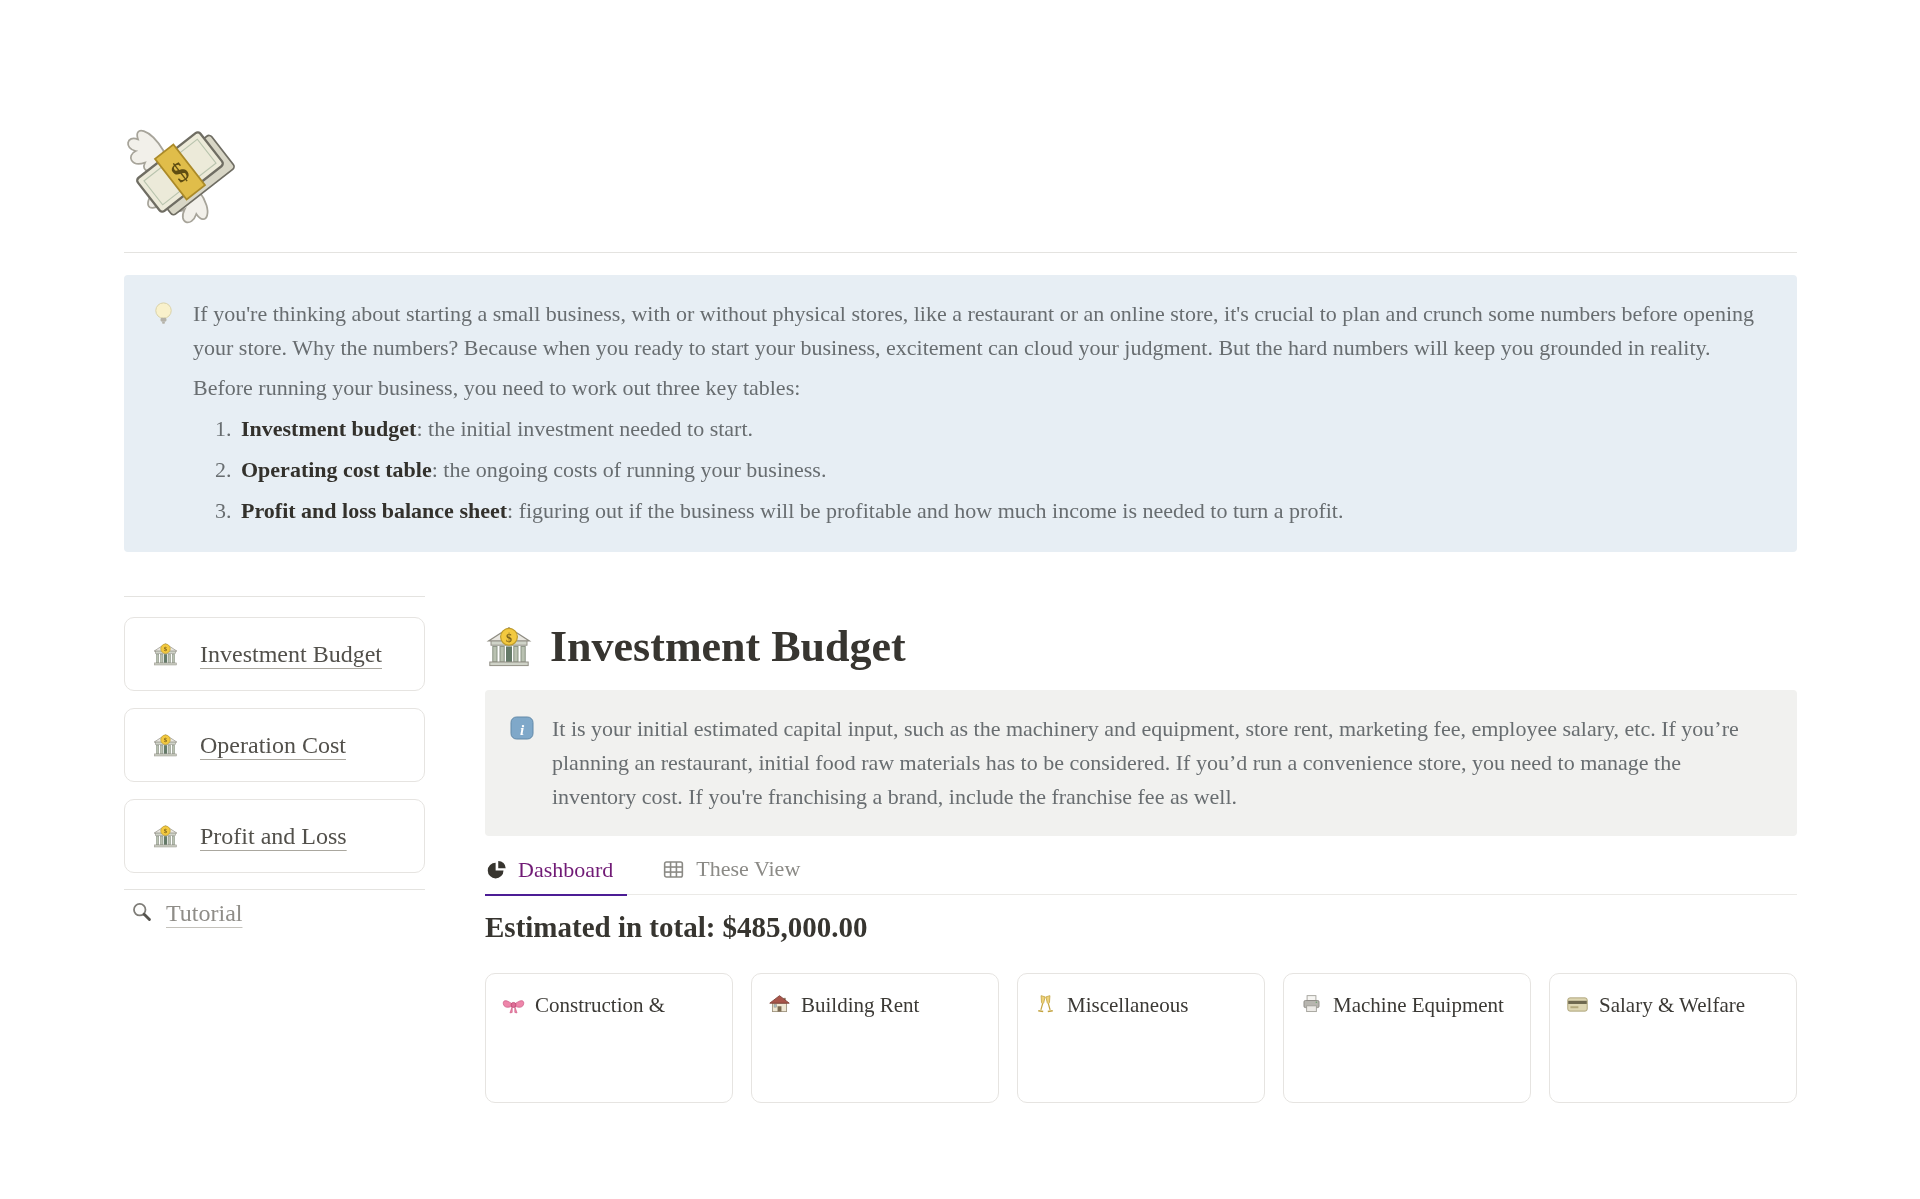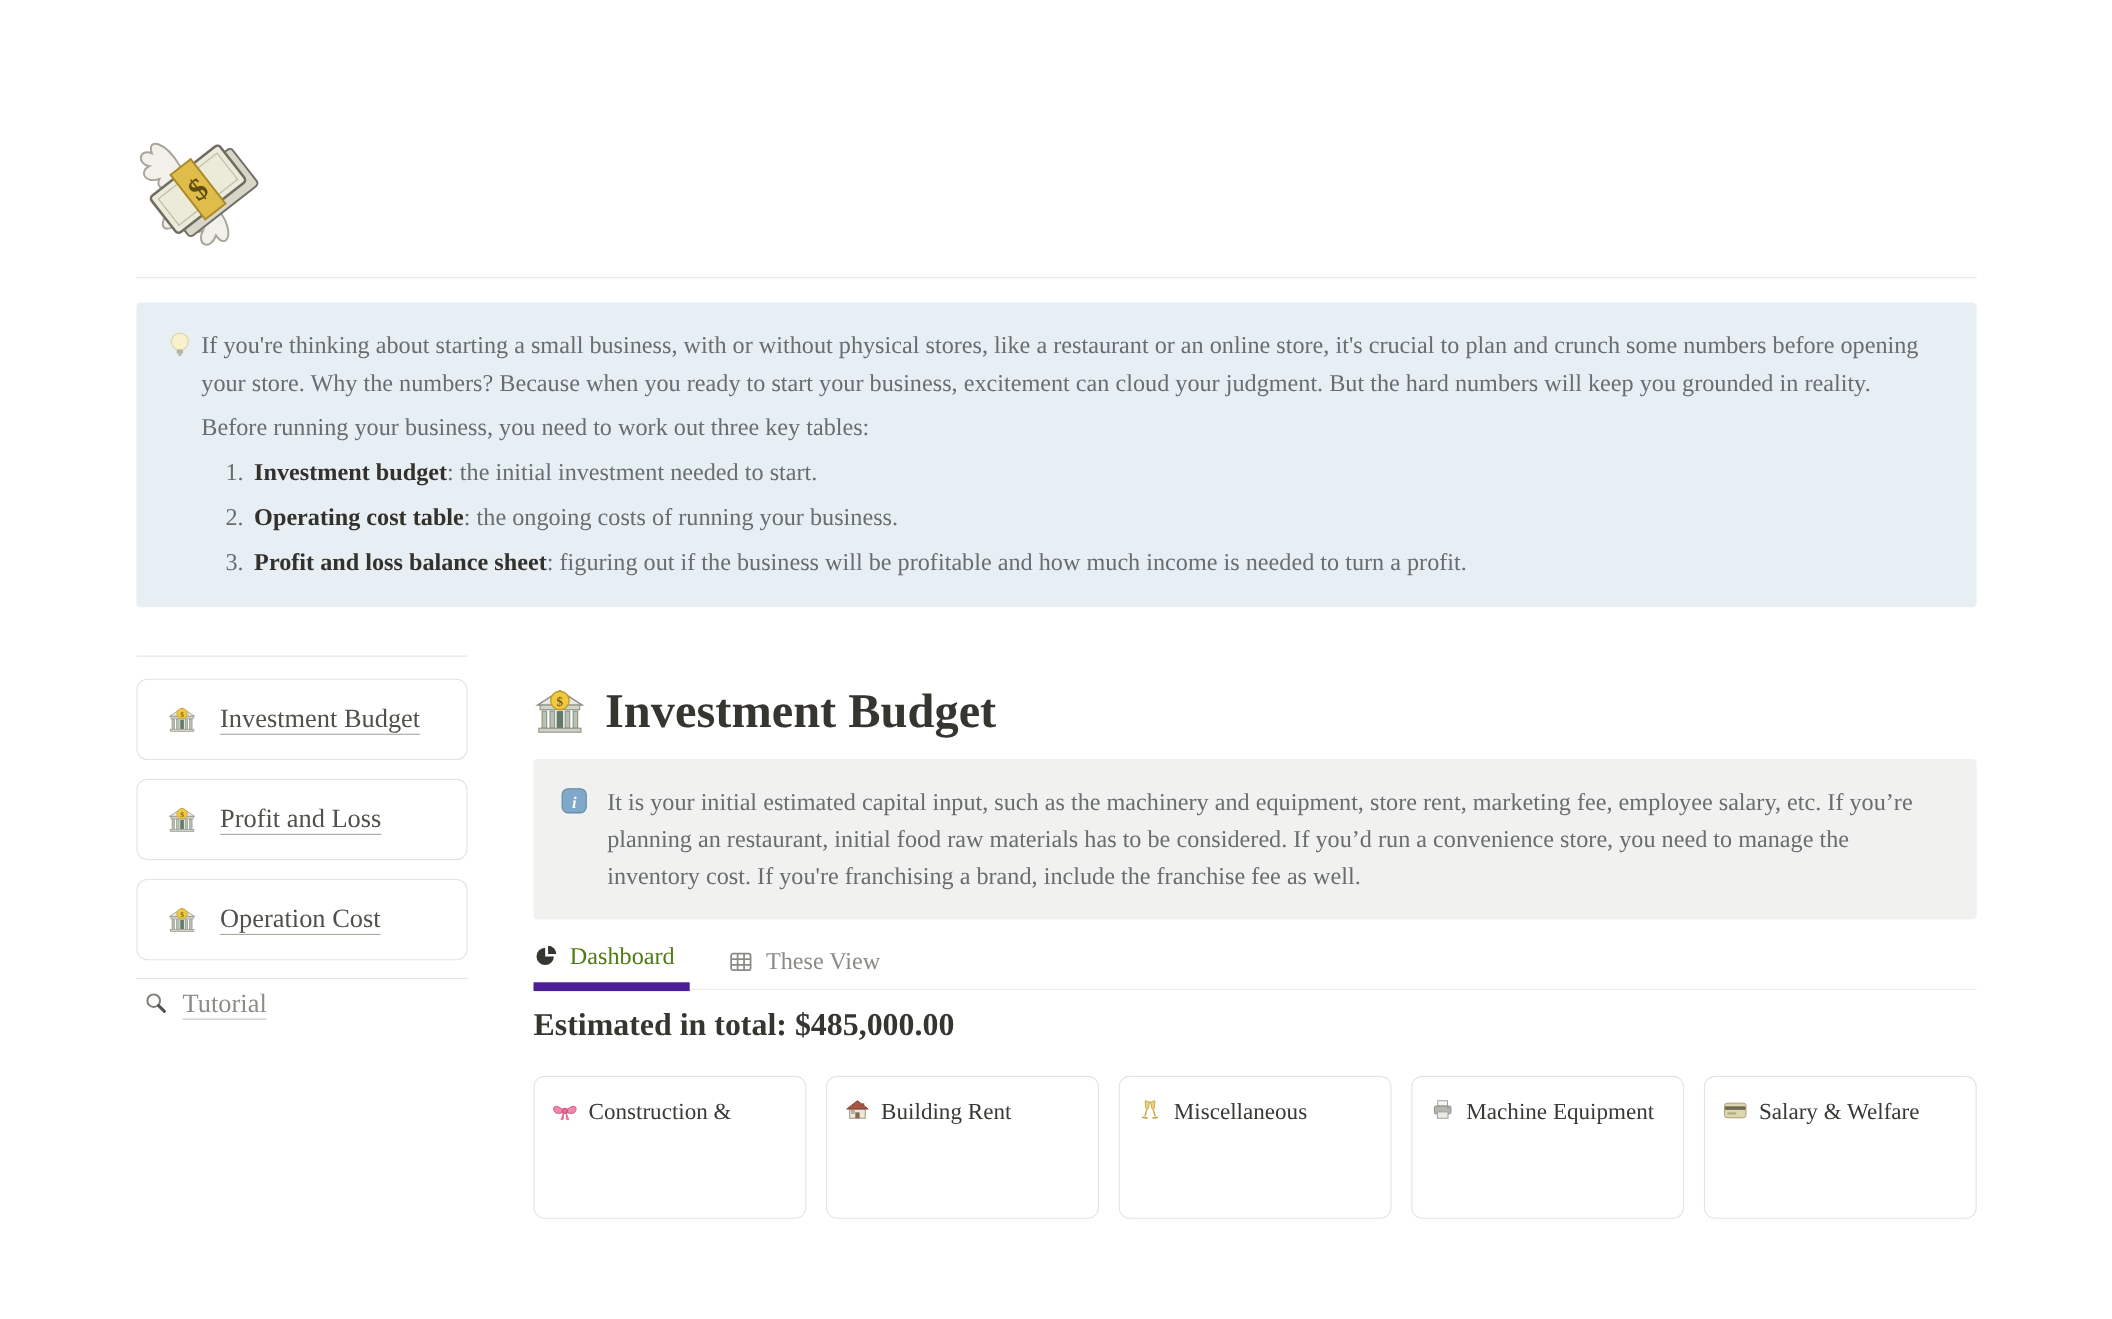--- a/index.html
+++ b/index.html
@@ -14,21 +14,21 @@
 
   
   .hero-icon svg { width: 112px; height: 112px; display: block; }
   .page-title { font-size: 48px; line-height: 56px; font-weight: 700; margin: 24px 0 0 0; color: #373530; }
 
   .divider { border: none; border-top: 1px solid #e4e3e0; margin: 24px 0 0 0; }
 
   
   .callout-blue {
     margin-top: 22px; background: #e7eef4; border-radius: 4px;
-    padding: 22px 30px 24px 26px; display: flex; gap: 3px;
+    padding: 22px 30px 24px 26px; display: flex; gap: 13px;
   }
   .callout-icon { flex: 0 0 30px; padding-top: 3px; }
   .callout-text { font-size: 22px; line-height: 34px; color: #686d70; }
   .callout-text p { margin: 6px 0 0 0; }
   .callout-text p.first { margin-top: 0; }
   .callout-text ol { margin: 6px 0 0 0; padding-left: 44px; }
   .callout-text li { margin-top: 7px; padding-left: 4px; }
   .bold-lead { font-weight: 700; color: #33312c; }
 
   
@@ -58,21 +58,21 @@
   .main-heading { margin-top: 42px; display: flex; align-items: center; gap: 17px; }
   .main-heading h2 { font-size: 44px; line-height: 54px; margin: 0; font-weight: 700; color: #373530; }
   .callout-gray {
     margin-top: 16px; background: #f1f1ef; border-radius: 4px;
     padding: 22px 30px 22px 24px; display: flex; gap: 13px;
   }
   .callout-gray .callout-text { color: #686d70; }
 
   .tabs { margin-top: 14px; display: flex; gap: 34px; align-items: flex-end; border-bottom: 1px solid #ebeae7; }
   .tab { display: flex; align-items: center; gap: 11px; font-size: 22px; padding: 6px 14px 11px 1px; cursor: pointer; }
-  .tab-active { color: #4d7c0f; border-bottom: 8px solid #4c1d95; margin-bottom: -2px; }
+  .tab-active { color: #701a75; border-bottom: 2px solid #4c1d95; margin-bottom: -2px; }
   .tab-inactive { color: #8b8a86; padding-bottom: 12px; }
 
   .total-line { margin-top: 14px; font-size: 29px; line-height: 36px; font-weight: 700; color: #373530; }
 
   .cards-row { margin-top: 28px; display: grid; grid-template-columns: repeat(5, 1fr); gap: 18px; }
   .dash-card {
     border: 1px solid #e6e4e1; border-radius: 10px; height: 130px; background: #fff;
     padding: 17px 16px; display: flex; gap: 10px; align-items: flex-start;
     font-size: 21px; line-height: 28px; color: #3b3935; cursor: pointer;
   }
@@ -159,39 +159,39 @@
             <rect x="6.5" y="19.5" width="3.5" height="13" fill="#b9c1b1" stroke="#879081" stroke-width="0.8"></rect>
             <rect x="12.5" y="19.5" width="3.5" height="13" fill="#b9c1b1" stroke="#879081" stroke-width="0.8"></rect>
             <rect x="24" y="19.5" width="3.5" height="13" fill="#b9c1b1" stroke="#879081" stroke-width="0.8"></rect>
             <rect x="30" y="19.5" width="3.5" height="13" fill="#b9c1b1" stroke="#879081" stroke-width="0.8"></rect>
             <rect x="17.5" y="19.5" width="5" height="13" fill="#647a68"></rect>
             <rect x="4" y="32.5" width="32" height="3" fill="#cfd3c8" stroke="#8f8d83" stroke-width="0.8"></rect>
             <circle cx="20" cy="11.5" r="7" fill="#f3c93f" stroke="#bf9c2b" stroke-width="1"></circle>
             <text x="20" y="15.5" font-size="10" text-anchor="middle" fill="#7c621a" font-weight="bold" font-family="Liberation Serif, serif">$</text>
           </svg>
         </span>
-        <span class="nav-link">Profit and Loss</span>
+        <span class="nav-link">Operation Cost</span>
       </div>
 
       <div class="nav-card">
         <span>
           <svg class="i27" viewBox="0 0 40 40">
             <polygon points="20,4 37,15 3,15" fill="#e9e7e0" stroke="#8f8d83" stroke-width="1"></polygon>
             <rect x="5" y="15" width="30" height="3.5" fill="#cfd3c8" stroke="#8f8d83" stroke-width="0.8"></rect>
             <rect x="6.5" y="19.5" width="3.5" height="13" fill="#b9c1b1" stroke="#879081" stroke-width="0.8"></rect>
             <rect x="12.5" y="19.5" width="3.5" height="13" fill="#b9c1b1" stroke="#879081" stroke-width="0.8"></rect>
             <rect x="24" y="19.5" width="3.5" height="13" fill="#b9c1b1" stroke="#879081" stroke-width="0.8"></rect>
             <rect x="30" y="19.5" width="3.5" height="13" fill="#b9c1b1" stroke="#879081" stroke-width="0.8"></rect>
             <rect x="17.5" y="19.5" width="5" height="13" fill="#647a68"></rect>
             <rect x="4" y="32.5" width="32" height="3" fill="#cfd3c8" stroke="#8f8d83" stroke-width="0.8"></rect>
             <circle cx="20" cy="11.5" r="7" fill="#f3c93f" stroke="#bf9c2b" stroke-width="1"></circle>
             <text x="20" y="15.5" font-size="10" text-anchor="middle" fill="#7c621a" font-weight="bold" font-family="Liberation Serif, serif">$</text>
           </svg>
         </span>
-        <span class="nav-link">Operation Cost</span>
+        <span class="nav-link">Profit and Loss</span>
       </div>
 
       <hr class="divider side-div2">
 
       <div class="tutorial-row">
         <span>
           <svg class="i23" viewBox="0 0 26 26">
             <circle cx="11" cy="11" r="6.5" fill="#fdfdfc" stroke="#7e7c77" stroke-width="2"></circle>
             <line x1="16" y1="16" x2="22" y2="22" stroke="#55534e" stroke-width="3.2" stroke-linecap="round"></line>
           </svg>

